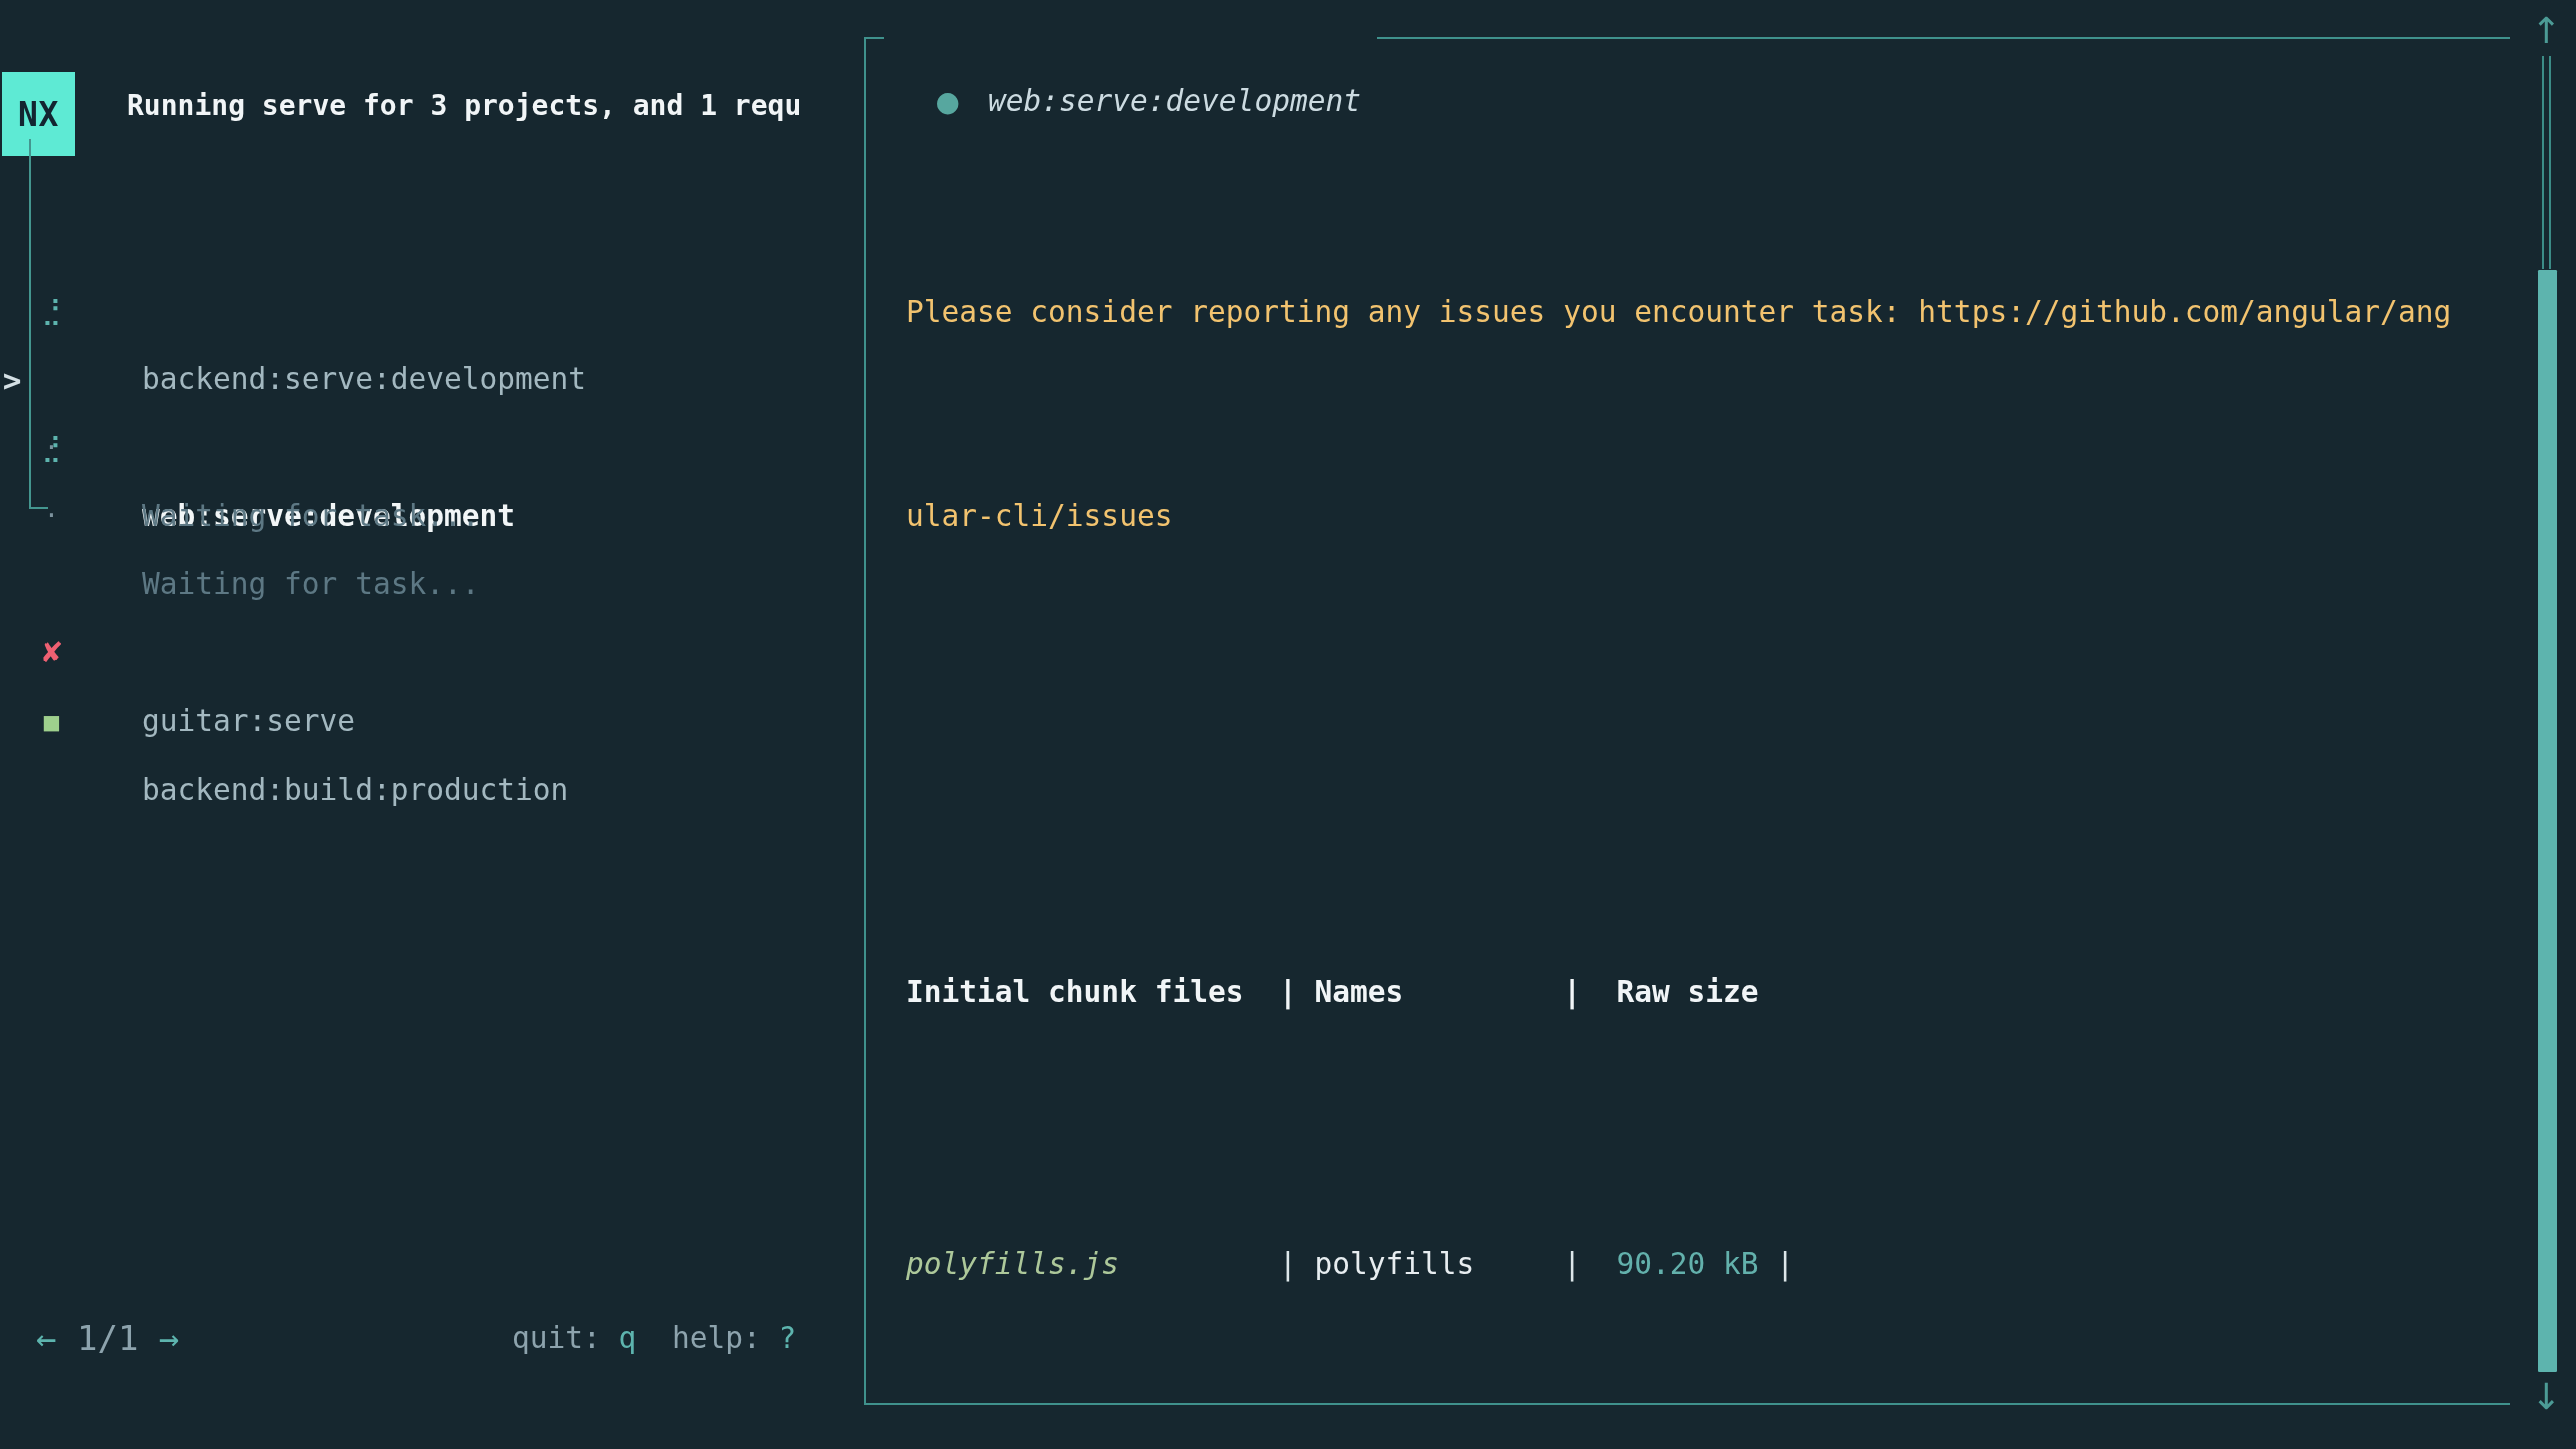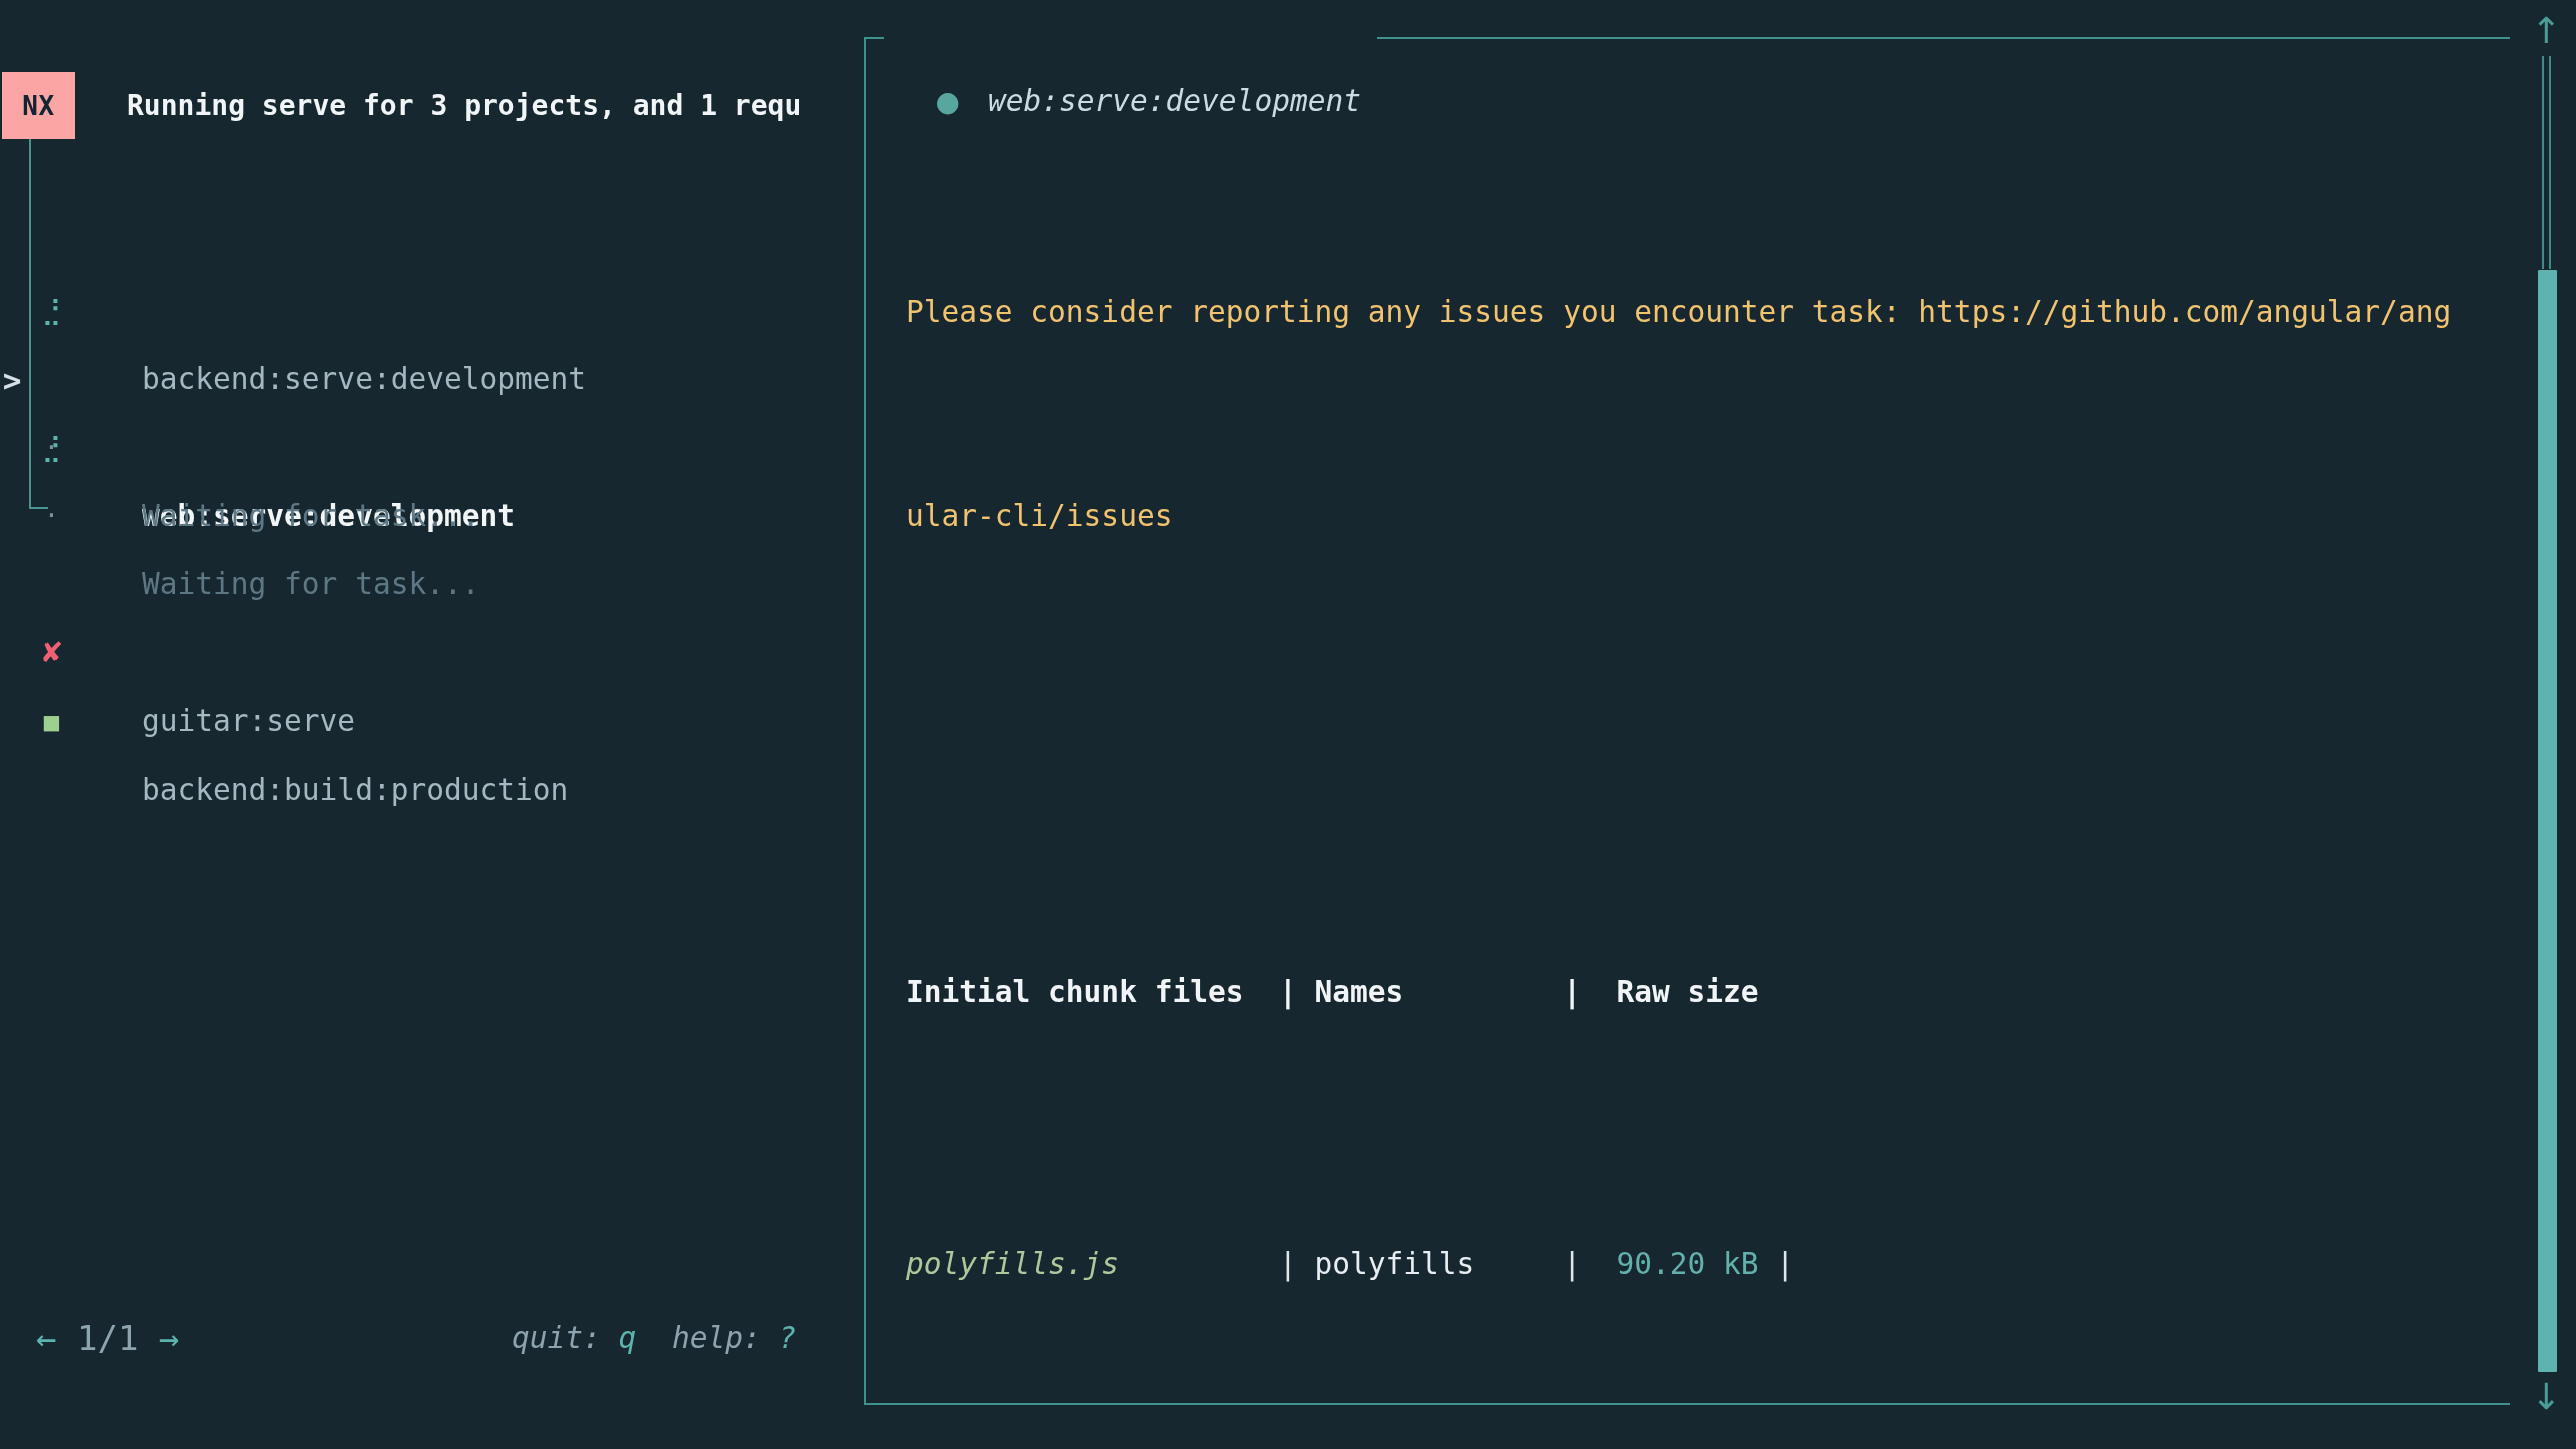--- a/index.html
+++ b/index.html
@@ -11,23 +11,23 @@
     position: relative;
     overflow: hidden;
   }
 
   
   .left-panel {
     position: absolute; left: 0; top: 0; width: 864px; height: 1449px;
     overflow: hidden;
   }
   .nx-badge {
-    position: absolute; left: 2px; top: 72px; width: 73px; height: 67px;
-    background: #fca5a5; color: #132531;
-    font-size: 26px; font-weight: bold;
+    position: absolute; left: 2px; top: 72px; width: 73px; height: 84px;
+    background: #5eead4; color: #132531;
+    font-size: 33px; font-weight: bold;
     display: flex; align-items: center; justify-content: center;
     letter-spacing: 0.7px;
   }
   .app-title {
     position: absolute; left: 127px; top: 72px; height: 67px; line-height: 67px;
     color: #f1f5f7; font-size: 28px; font-weight: bold; white-space: pre;
   }
   .tree-line {
     position: absolute; left: 29px; top: 139px; width: 19px; height: 370px;
     border-left: 2.7px solid #44968f; border-bottom: 2.7px solid #44968f;
@@ -51,21 +51,21 @@
   .lbl-normal { color: #a3b8c0; }
   .lbl-selected { color: #f2f6f7; font-weight: bold; }
   .lbl-waiting { color: #5d7884; }
 
   .pager {
     position: absolute; left: 36px; top: 1304px; height: 68px; line-height: 68px;
     font-size: 34px; white-space: pre; color: #8da3ad;
   }
   .hints {
     position: absolute; left: 512px; top: 1304px; height: 68px; line-height: 68px;
-    font-size: 29.5px; white-space: pre; color: #8da3ad; font-style: italic;
+    font-size: 29.5px; white-space: pre; color: #8da3ad;
   }
   .teal-key { color: #5db4ae; }
 
   
   .output-panel {
     position: absolute; left: 864px; top: 37px; width: 1646px; height: 1368px;
     border-left: 2.7px solid #3f918c;
     border-top: 2.7px solid #3f918c;
     border-bottom: 2.7px solid #3f918c;
   }

